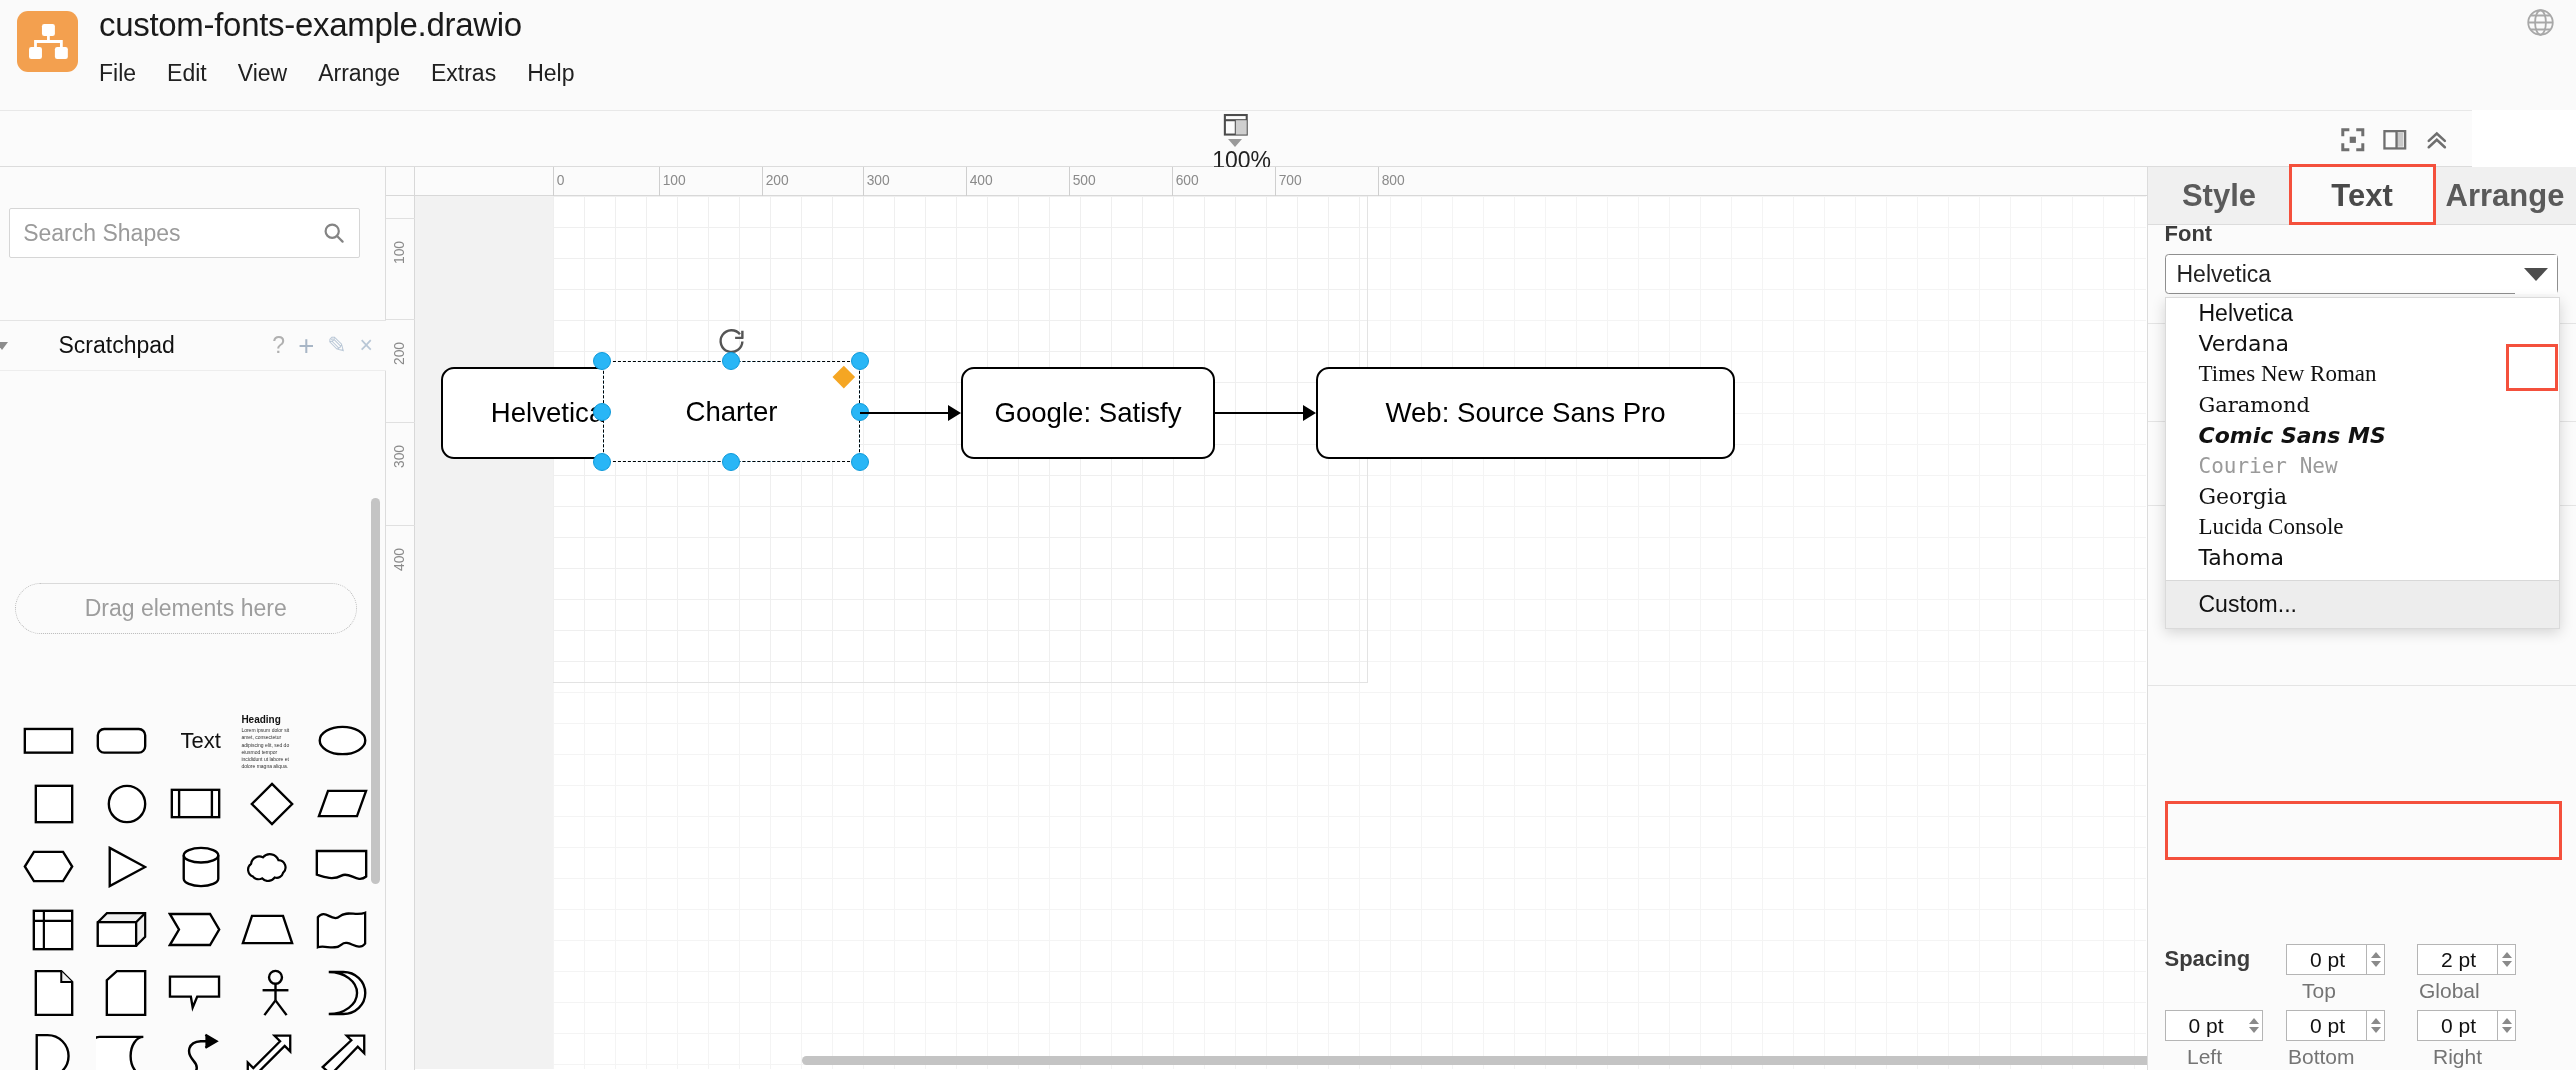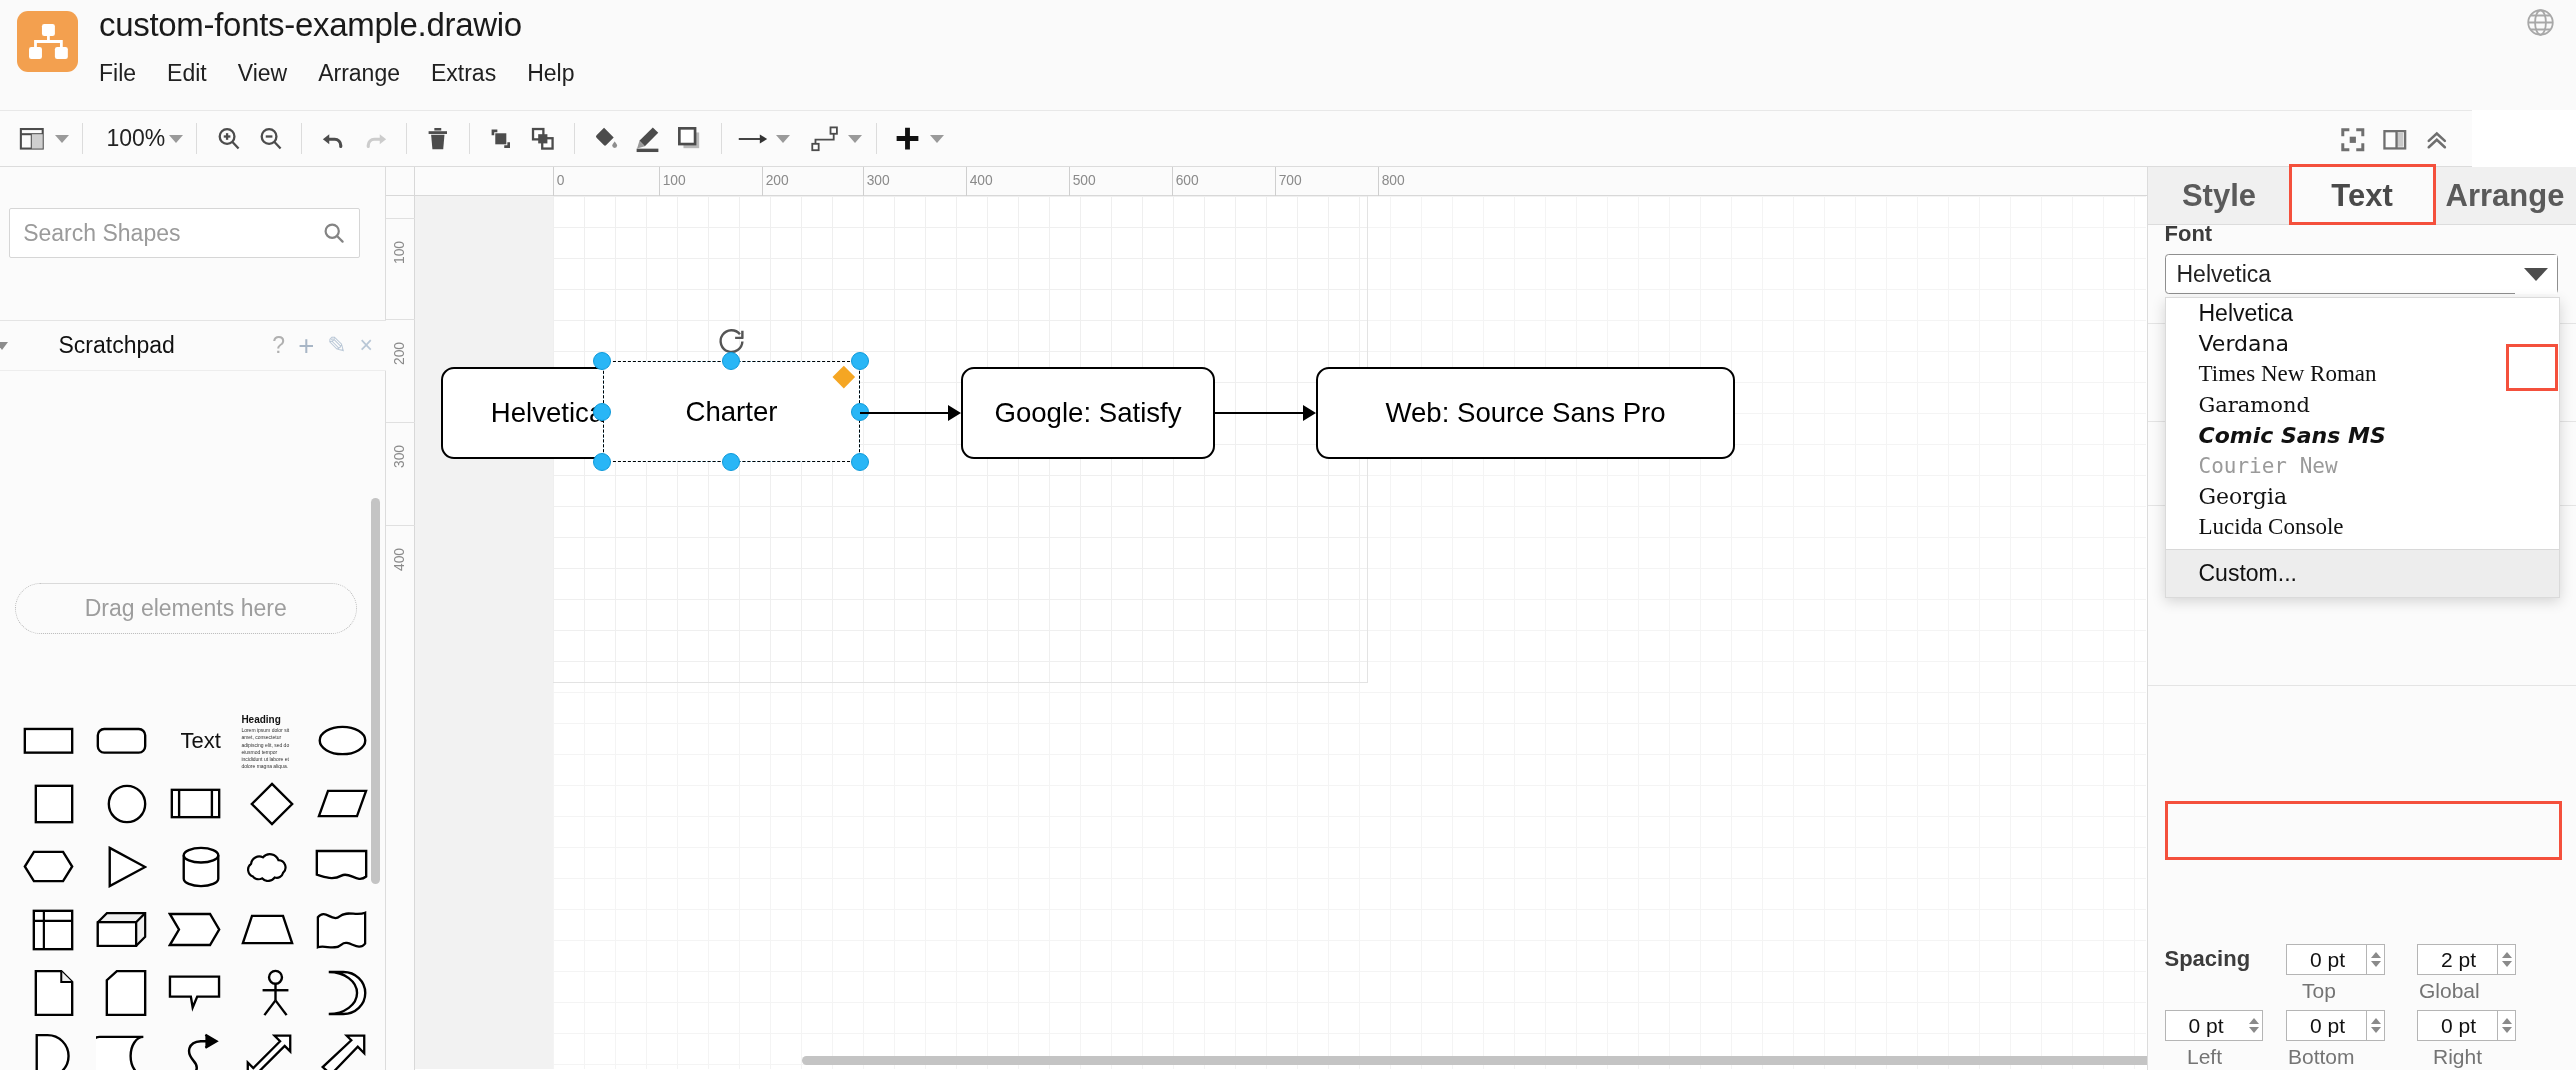--- a/index.html
+++ b/index.html
@@ -27,21 +27,21 @@
   .menubar { position:absolute; left:99px; top:55px; height:37px; display:flex; align-items:center; }
   .menu-item {
     font-size:23px; color:#202020; margin-right:31px; cursor:default; white-space:nowrap;
   }
   .globe { position:absolute; right:20px; top:7.4px; width:31px; height:31px; opacity:.55; }
 
   
   .toolbar {
     position:absolute; left:0; top:110px; width:2472px; height:57px;
     background:#fbfbfb; border-top:0.9px solid #e8e8e8; border-bottom:0.9px solid #dcdcdc;
-    display:flex; align-items:center;
+    display:flex; align-items:center;flex-direction:column;
   }
   .tb-btn {
     width:42px; height:42px; display:flex; align-items:center; justify-content:center;
     cursor:default; position:relative;
   }
   .tb-sep { width:0.9px; height:31px; background:#dcdcdc; margin:0 10px; }
   .caret {
     width:0; height:0; border-left:7.4px solid transparent; border-right:7.4px solid transparent;
     border-top:8.3px solid #9a9a9a; margin-left:1.8px; margin-right:3.7px;
   }
@@ -733,20 +733,21 @@
 
       <div class="dropdown">
         <div class="dd-item f-helv">Helvetica</div>
         <div class="dd-item f-verd">Verdana</div>
         <div class="dd-item f-times">Times New Roman</div>
         <div class="dd-item f-gara">Garamond</div>
         <div class="dd-item f-comic">Comic Sans MS</div>
         <div class="dd-item f-cour">Courier New</div>
         <div class="dd-item f-georg">Georgia</div>
         <div class="dd-item f-lucid">Lucida Console</div>
+        <div class="dd-item f-tahoma">Tahoma</div>
         <div class="dd-item custom f-helv">Custom...</div>
       </div>
 
       <div class="rp-divider" style="top:98px;"></div>
       <div class="rp-divider" style="top:196px;"></div>
       <div class="rp-divider" style="top:280px;"></div>
       <div class="rp-divider" style="top:460px;"></div>
 
       <div class="spacing-area">
         <div class="sp-label">Spacing</div>

